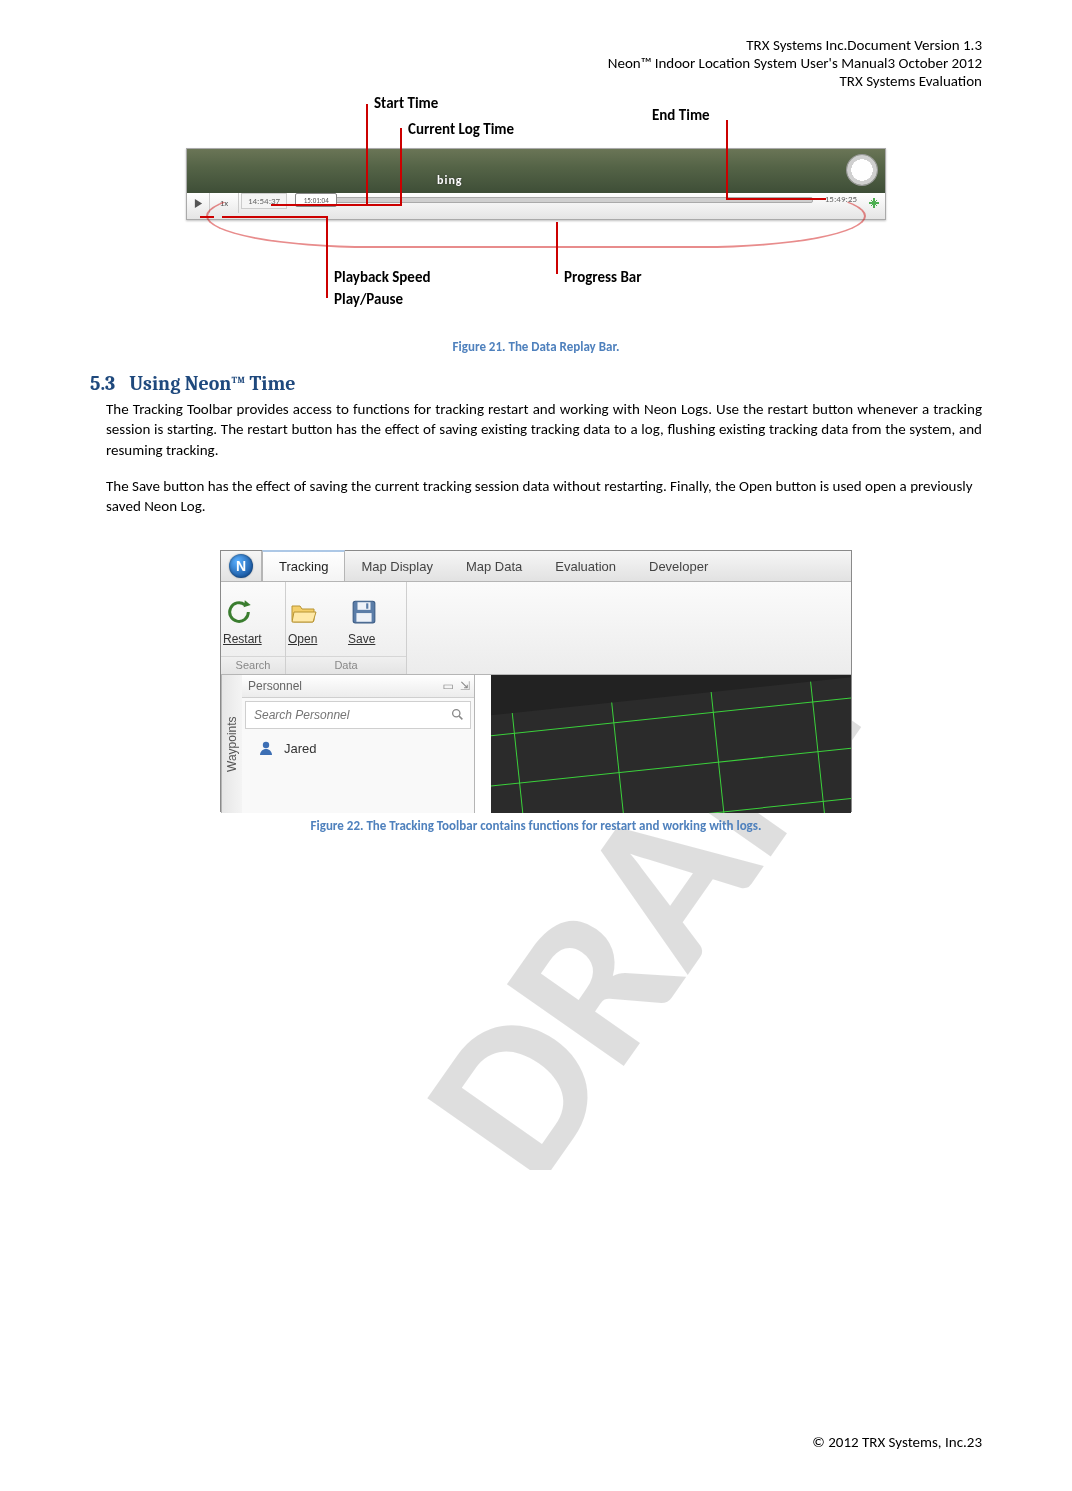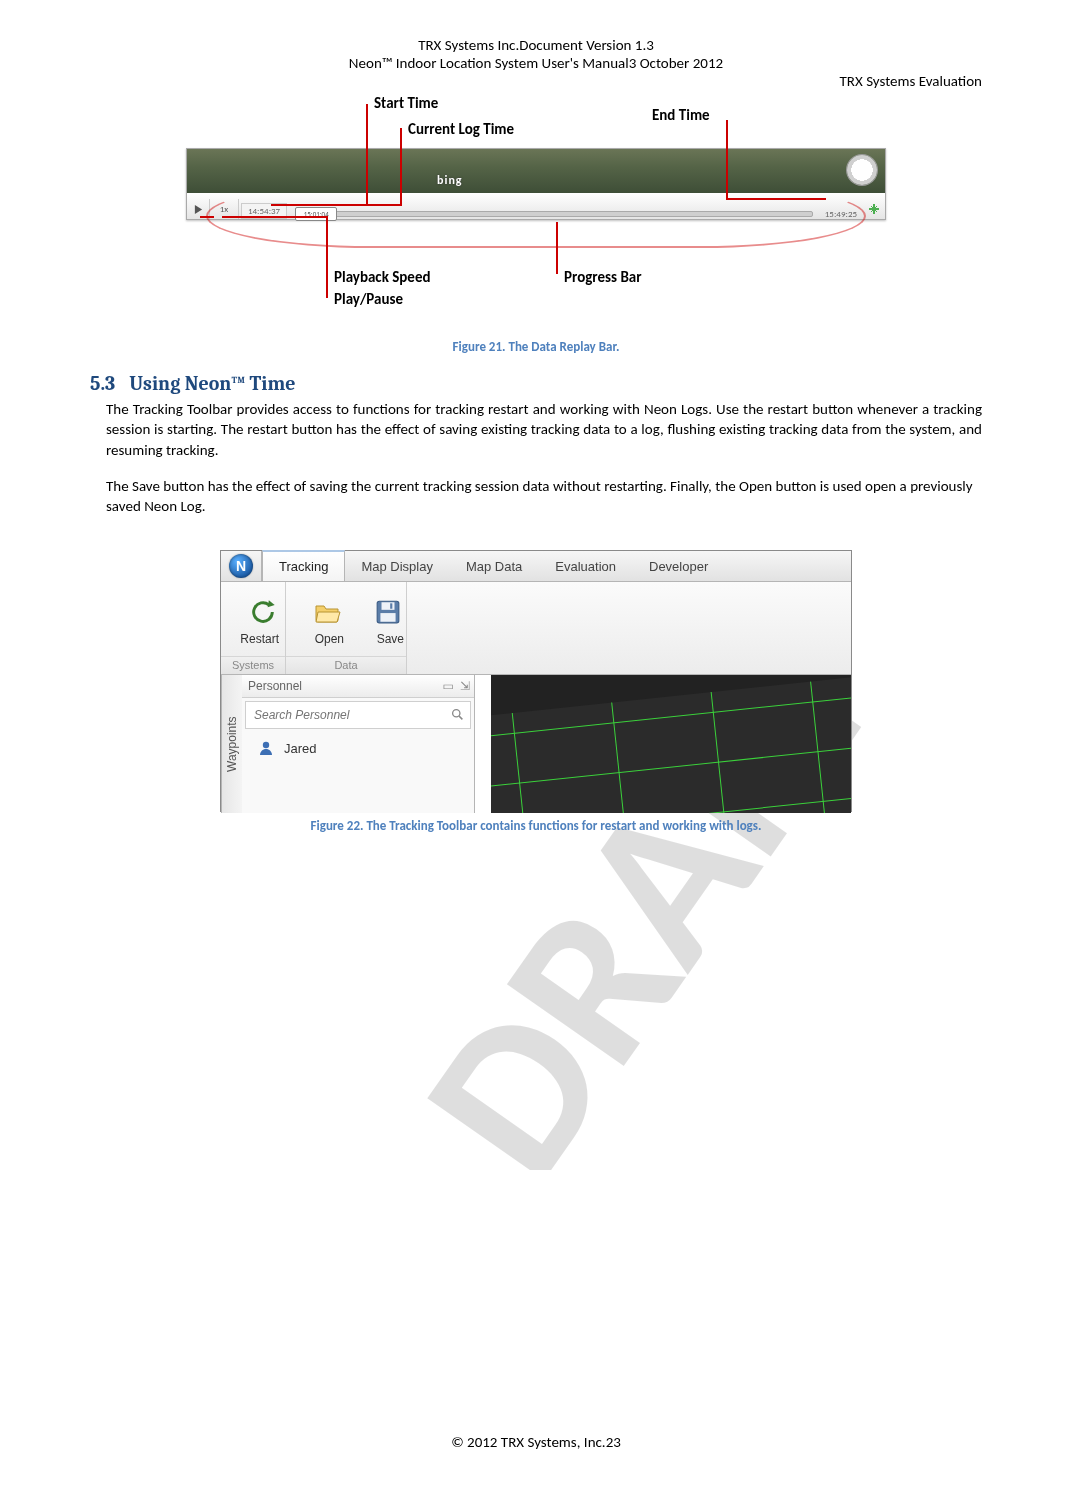--- a/index.html
+++ b/index.html
@@ -30,21 +30,21 @@
   }
   .watermark svg text {
     font-family: Calibri, Arial, sans-serif;
     font-weight: bold;
     fill: rgba(0,0,0,0.13);
     font-size: 220px;
   }
   .content { position: relative; z-index: 1; }
   .header-line, .footer-line {
     display: flex;
-    justify-content: center;
+    justify-content: flex-end;
     font-size: 15px;
   }
   .footer {
     position: absolute;
     bottom: 40px;
     left: 90px;
     right: 90px;
   }
   .figure-caption {
     text-align: center;
@@ -114,21 +114,21 @@
     color: #fff;
     font-weight: bold;
     letter-spacing: 1px;
     text-shadow: 0 0 2px #333;
   }
   .replay-controls {
     position: absolute;
     bottom: 0; left: 0; right: 0; height: 26px;
     background: linear-gradient(#fff, #e5e5e5);
     display: flex;
-    align-items: flex-end;
+    align-items: flex-start;
     font-size: 9px;
     color: #555;
   }
   .rc-btn {
     width: 22px; height: 20px;
     display:flex; align-items:center; justify-content:center;
     border-right: 1px solid #ccc;
   }
   .rc-speed {
     width: 28px; text-align:center;
@@ -220,24 +220,25 @@
   .group {
     display:flex; flex-direction:column;
     border-right:1px solid #cfcfcf;
     padding: 4px 0 0 0;
   }
   .group-buttons {
     flex:1; display:flex; align-items:center;
   }
   .rbtn {
     width:56px;
-    display:flex; flex-direction:column; align-items:flex-end;
+    display:flex; flex-direction:column; align-items:flex-start;
     font-size:12px; color:#333;
     padding:4px 2px;
     cursor:pointer;
+    text-decoration:underline;
   }
   .rbtn .ic {
     width:32px; height:32px;
     display:flex; align-items:center; justify-content:center;
     margin-bottom:4px;
   }
   .group-label {
     text-align:center;
     font-size:11px;
     color:#888;
@@ -429,21 +430,21 @@
         <div class="rbtn">
           <span class="ic">
             <svg width="28" height="28" viewBox="0 0 24 24">
                     <path fill="none" stroke="#3a7d2f" stroke-width="2.5" d="M20 12a8 8 0 1 1-3-6.2"></path>
                     <polygon points="17,2 22,6 16,8" fill="#3a7d2f"></polygon>
                   </svg>
           </span>
           <span>Restart</span>
         </div>
       </div>
-      <div class="group-label">Systems</div>
+      <div class="group-label">Search</div>
     </div>
 
     <div class="group" style="width:120px">
       <div class="group-buttons">
         <div class="rbtn">
           <span class="ic">
             <svg width="28" height="24" viewBox="0 0 28 24">
                     <path d="M2 6h8l2 3h12v11a2 2 0 0 1-2 2H4a2 2 0 0 1-2-2z" fill="#f4cf6b" stroke="#b89433"></path>
                     <path d="M4 12h22l-3 10H2z" fill="#ffe9a8" stroke="#b89433"></path>
                   </svg>

